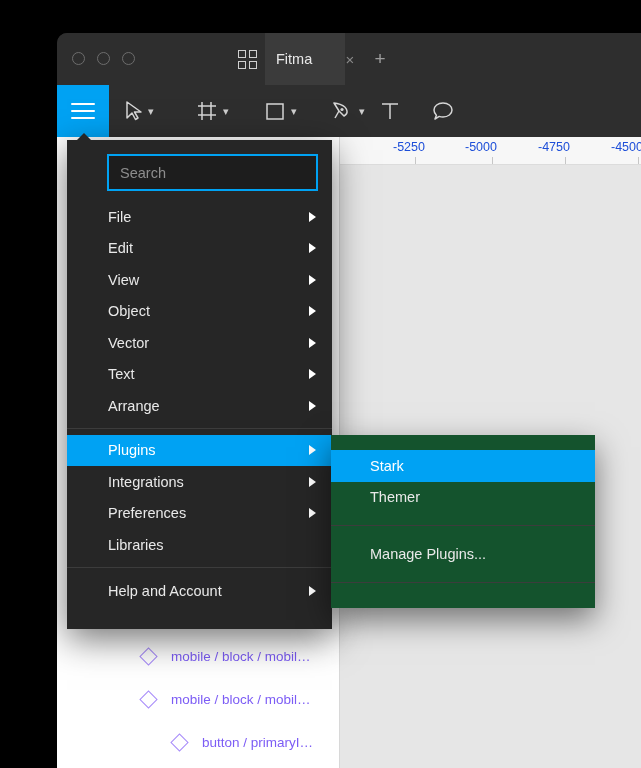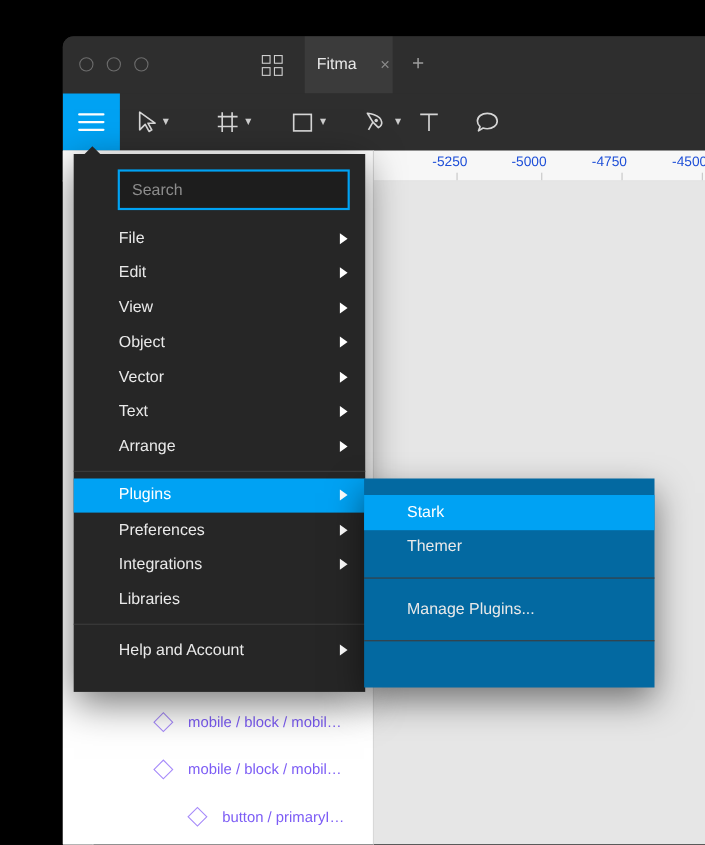--- a/index.html
+++ b/index.html
@@ -63,21 +63,21 @@
     grid-template-rows: 8px 8px;
     gap: 3px;
   }
   .grid-glyph i {
     border: 1.5px solid #cfcfcf;
     box-sizing: border-box;
     display: block;
   }
   #tab-fitma {
     position: absolute;
-    left: 220px; top: 0;
+    left: 208px; top: 0;
     width: 80px; height: 52px;
     background: #3b3b3b;
     display: flex; align-items: center;
   }
   #tab-fitma .tab-label {
     color: #e8e8e8;
     font-size: 14.5px;
     margin-left: 11px;
   }
   #tab-close {
@@ -297,25 +297,25 @@
     height: 1px;
     background: #3c3c3c;
     margin: 6px 0;
   }
 
   
   #sub-menu {
     position: absolute;
     left: 331px; top: 435px;
     width: 264px;
-    background: #0369a1;
+    background: #14532d;
     box-shadow: 0 12px 30px rgba(0,0,0,0.5);
     z-index: 45;
     padding-top: 15px;
-    padding-bottom: 30px;
+    padding-bottom: 13px;
   }
   #sub-menu .menu-item { padding-left: 39px; }
 </style>
 </head>
 <body>
 
 <div id="root">
 
   <div id="app-window">
 
@@ -485,25 +485,25 @@
       <span class="caret"></span>
     </div>
 
     <div class="menu-sep"></div>
 
     <div class="menu-item highlight">
       <span class="mi-label">Plugins</span>
       <span class="caret"></span>
     </div>
     <div class="menu-item">
+      <span class="mi-label">Integrations</span>
+      <span class="caret"></span>
+    </div>
+    <div class="menu-item">
       <span class="mi-label">Preferences</span>
-      <span class="caret"></span>
-    </div>
-    <div class="menu-item">
-      <span class="mi-label">Integrations</span>
       <span class="caret"></span>
     </div>
     <div class="menu-item">
       <span class="mi-label">Libraries</span>
     </div>
 
     <div class="menu-sep"></div>
 
     <div class="menu-item" style="height:34px;">
       <span class="mi-label">Help and Account</span>

